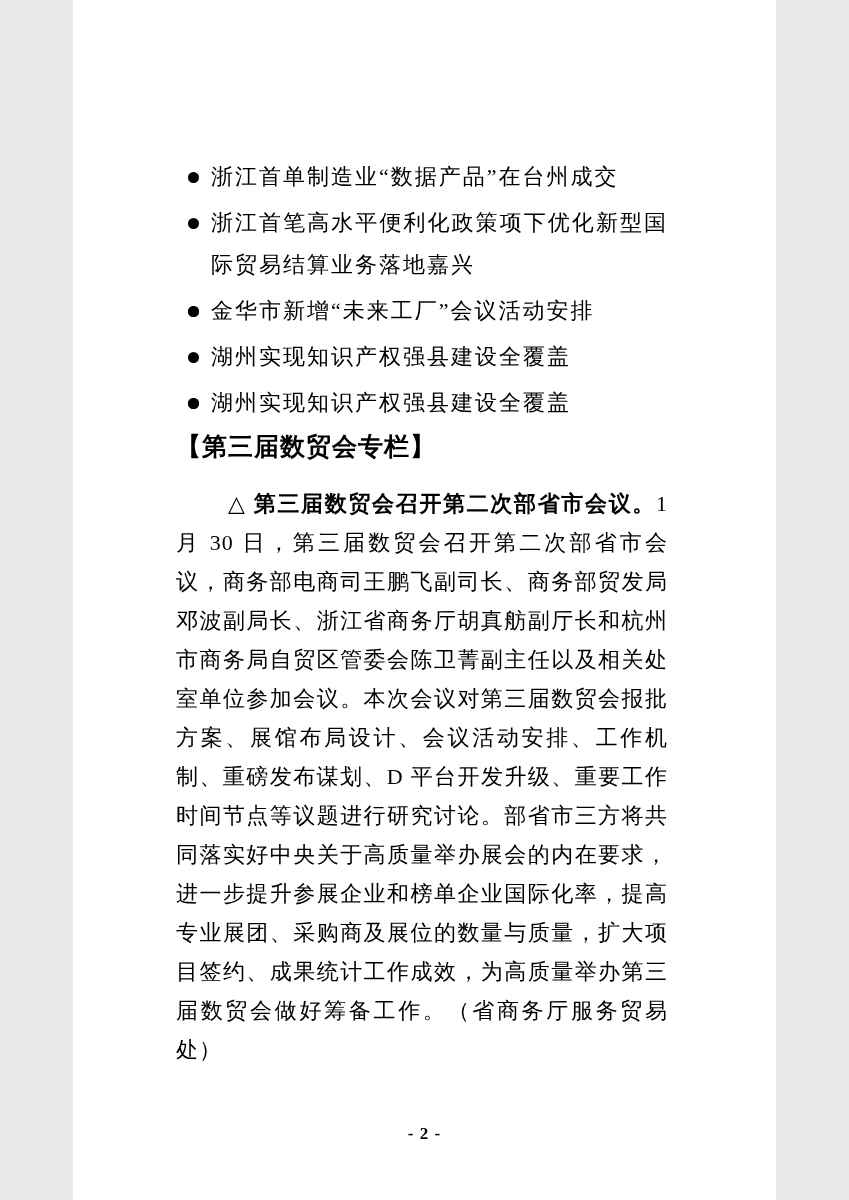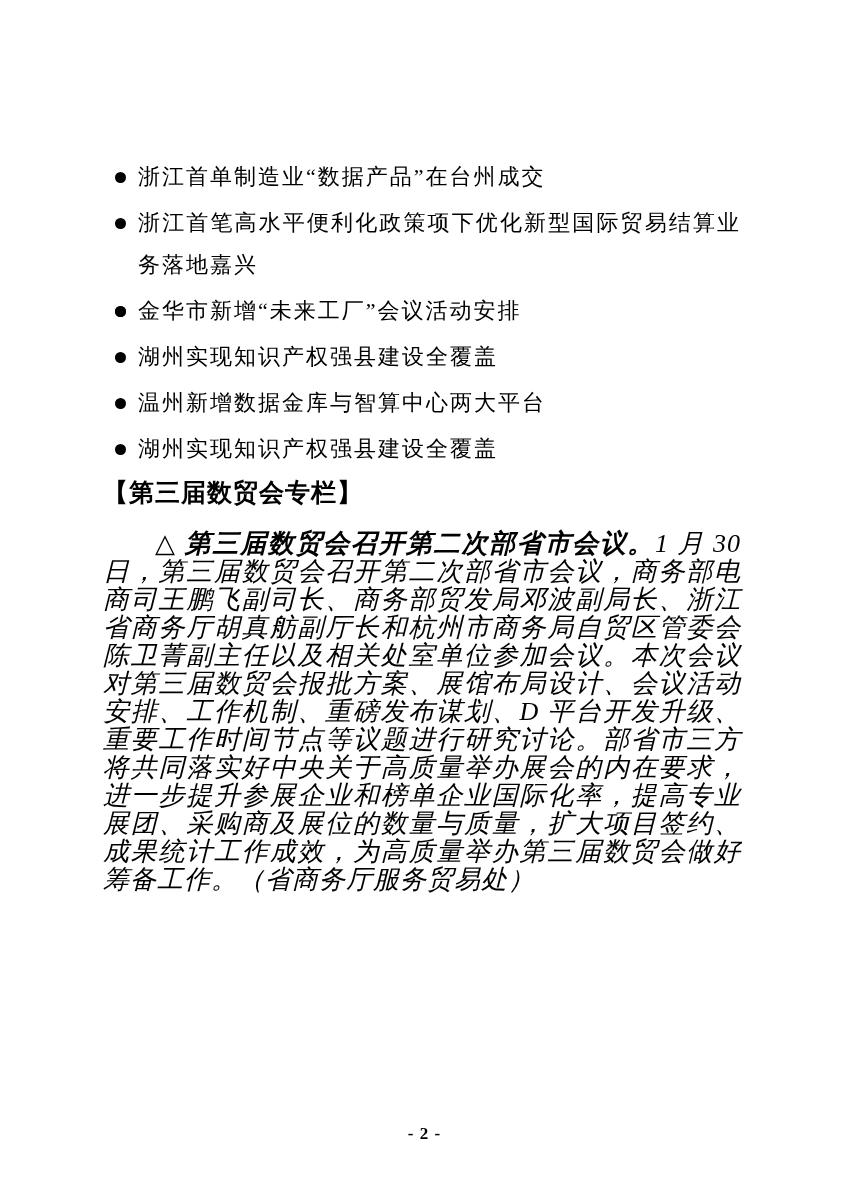--- a/index.html
+++ b/index.html
@@ -1,19 +1,19 @@
 <!DOCTYPE html>
 <html><head>
 <meta charset="utf-8">
 <style>
   * { margin: 0; padding: 0; box-sizing: border-box; }
   html, body { background: #e8e8e8; }
   .page {
     position: relative;
-    width: 849px;
+    width: 703px;
     height: 1200px;
     margin: 0 auto;
     background: #ffffff;
     color: #000000;
     overflow: hidden;
     font-family: "Liberation Serif", "DejaVu Serif", serif;
   }
   .content {
     position: absolute;
     left: 103px;
@@ -44,27 +44,26 @@
   .section-title {
     margin-top: 2px;
     font-family: "Liberation Sans", "DejaVu Sans", sans-serif;
     font-weight: 700;
     font-size: 25px;
     line-height: 36px;
     letter-spacing: 1px;
     margin-bottom: 20px;
   }
   .article {
-    font-size: 26px;
-    line-height: 28px;
+    font-size: 22px;
+    line-height: 39px;
     letter-spacing: 1px;
     text-align: justify;
     text-justify: inter-character;
     text-indent: 52px;
-    font-style: italic;
   }
   .article .lead {
     font-weight: 700;
   }
   .page-number {
     position: absolute;
     top: 1124px;
     left: 0;
     width: 100%;
     text-align: center;
@@ -95,21 +94,20 @@
       <li>
         <span class="dot"></span>
         <span>金华市新增“未来工厂”会议活动安排</span>
       </li>
       <li>
         <span class="dot"></span>
         <span>湖州实现知识产权强县建设全覆盖</span>
       </li>
       <li>
         <span class="dot"></span>
-        <span>温州新增数据金库与智算中心两大平台</span>
       </li>
       <li>
         <span class="dot"></span>
         <span>湖州实现知识产权强县建设全覆盖</span>
       </li>
     </ul>
 
     <h2 class="section-title">【第三届数贸会专栏】</h2>
 
     <p class="article"><span class="lead">△ 第三届数贸会召开第二次部省市会议。</span><span>1 月 30 日，第三届数贸会召开第二次部省市会议，商务部电商司王鹏飞副司长、商务部贸发局邓波副局长、浙江省商务厅胡真舫副厅长和杭州市商务局自贸区管委会陈卫菁副主任以及相关处室单位参加会议。本次会议对第三届数贸会报批方案、展馆布局设计、会议活动安排、工作机制、重磅发布谋划、D 平台开发升级、重要工作时间节点等议题进行研究讨论。部省市三方将共同落实好中央关于高质量举办展会的内在要求，进一步提升参展企业和榜单企业国际化率，提高专业展团、采购商及展位的数量与质量，扩大项目签约、成果统计工作成效，为高质量举办第三届数贸会做好筹备工作。（省商务厅服务贸易处）</span></p>

